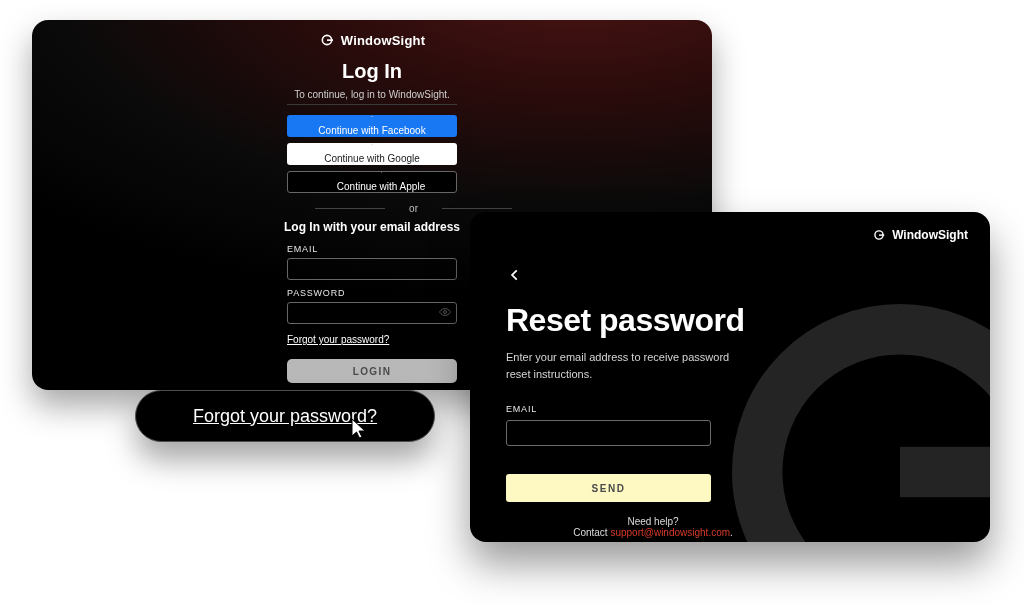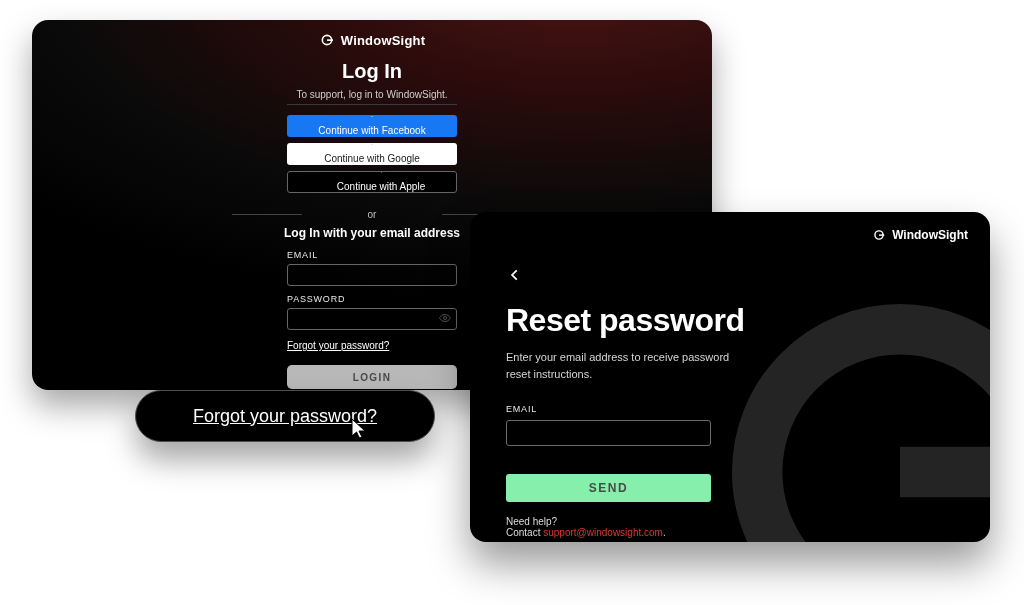--- a/index.html
+++ b/index.html
@@ -30,21 +30,21 @@
   .login-sub { font-size: 10px; color: #cfcfcf; margin: 6px 0 2px; }
   .hr-thin { height:1px; background:#3a3a3a; width: 170px; margin:4px auto 10px; }
   .social-btn {
     width: 170px; height: 22px; margin: 6px auto; border-radius: 3px;
     display:flex; align-items:center; justify-content:center; gap:8px;
     font-size: 10px; font-weight: 500; cursor:pointer; border:1px solid transparent;flex-direction:column;
   }
   .btn-fb { background:#1877f2; color:#fff; }
   .btn-gg { background:#ffffff; color:#202124;align-items:center; }
   .btn-ap { background:#000; color:#fff; border-color:#666;padding-left:18px; }
-  .or-wrap { display:flex; align-items:center; justify-content:space-between; gap:6px; margin:16px 0 6px; }
+  .or-wrap { display:flex; align-items:center; justify-content:flex-end; gap:24px; margin:10px 0 6px; }
   .or-line { height:1px; background:#444; flex:1; max-width:70px; }
   .or-text { font-size:10px; color:#bfbfbf; }
   .email-head { font-size:12px; font-weight:600; margin: 4px 0 10px; }
   .field-label { text-align:left; font-size:9px; letter-spacing:.8px; color:#e8e8e8; margin: 8px 0 4px; }
   .text-input {
     width:100%; height:22px; background:transparent; border:1px solid #666;
     border-radius:3px; color:#fff; padding:0 6px; font-size:11px; outline:none;
   }
   .pw-wrap { position:relative; }
   .pw-eye { position:absolute; right:6px; top:50%; transform:translateY(-50%); opacity:.5; }
@@ -102,41 +102,41 @@
     position:absolute; top:16px; right:22px;
     display:flex; align-items:center; gap:6px;
     font-size:12px; font-weight:700;
   }
   .reset-body { position:relative; padding: 54px 0 0 36px; width: 330px; }
   .back-btn { width:18px; height:18px; display:flex; align-items:center; justify-content:center; cursor:pointer; margin-bottom:18px; }
   .reset-title { font-size:32px; font-weight:800; letter-spacing:-.5px; }
   .reset-sub { font-size:11px; color:#d6d6d6; line-height:1.5; margin-top:10px; max-width:240px; }
   .reset-field-label { font-size:9px; letter-spacing:.8px; margin-top:22px; margin-bottom:6px; color:#e8e8e8; }
   .reset-input { width:205px; height:26px; background:transparent; border:1px solid #6a6a6a; border-radius:3px; color:#fff; padding:0 6px; font-size:11px; outline:none; }
-  .send-btn { margin-top:28px; width:205px; height:28px; background:#86efac; color:#4a4a4a; border:none; border-radius:3px; font-size:12px; font-weight:700; letter-spacing:1.6px; }
-  .help { margin-top:14px; font-size:10px; }
+  .send-btn { margin-top:28px; width:205px; height:28px; background:#fef9c3; color:#4a4a4a; border:none; border-radius:3px; font-size:10px; font-weight:700; letter-spacing:1.6px; }
+  .help { margin-top:14px; font-size:10px;text-align:center; }
   .help .q { color:#dcdcdc; }
   .help .m { color:#dcdcdc; }
   .help .e { color:#d93a2b; }
 </style>
 </head>
 <body>
 
 <div class="panel-login">
   <div class="brand">
     <svg width="16" height="16" viewBox="0 0 24 24">
       <circle cx="12" cy="12" r="7" fill="none" stroke="#fff" stroke-width="2.4"></circle>
       <rect x="12" y="11" width="9" height="2.4" fill="#fff"></rect>
     </svg>
     <span>WindowSight</span>
   </div>
 
   <div class="login-inner">
     <div class="login-title">Log In</div>
-    <div class="login-sub">To support, log in to WindowSight.</div>
+    <div class="login-sub">To continue, log in to WindowSight.</div>
     <div class="hr-thin"></div>
 
     <div class="social-btn btn-fb">
       <svg width="12" height="12" viewBox="0 0 24 24">
           <circle cx="12" cy="12" r="12" fill="#fff"></circle>
           <path d="M13.5 8.5h2V6h-2c-1.7 0-3 1.3-3 3v1.5H9V13h1.5v6h2.5v-6h2l.4-2.5h-2.4V9c0-.3.2-.5.5-.5z" fill="#1877f2"></path>
         </svg>
       <span>Continue with Facebook</span>
     </div>
     <div class="social-btn btn-gg">

